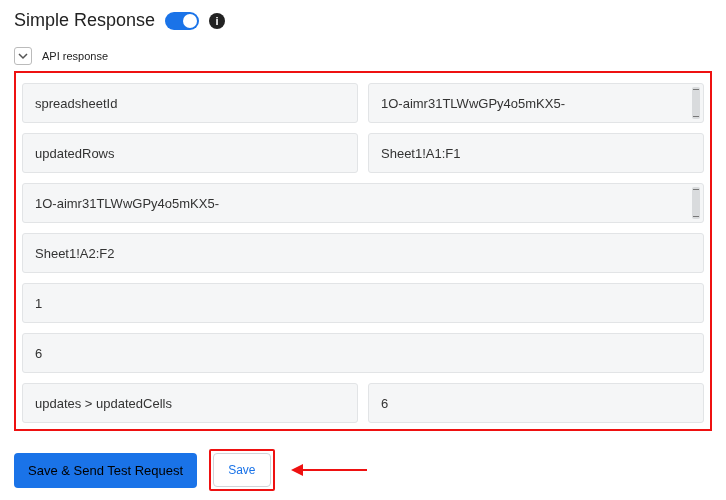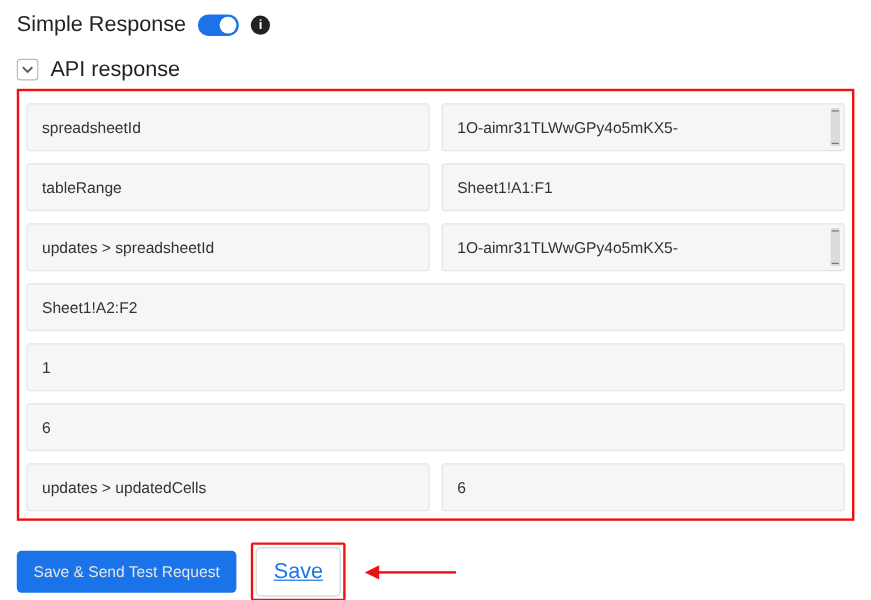--- a/index.html
+++ b/index.html
@@ -35,21 +35,21 @@
     font-size: 11px; cursor: default;
   }
   .collapse-row {
     display: flex; align-items: center; gap: 10px; margin-bottom: 6px;
   }
   .chev {
     width: 18px; height: 18px; border: 1px solid #bbb; border-radius: 3px;
     display: flex; align-items: center; justify-content: center;
     cursor: pointer; font-size: 11px; color: #555;
   }
-  .section-title { font-size: 18px; }
+  .section-title { font-size: 11px; }
   .api-box {
     border: 2px solid #e11; padding: 0 6px 6px 6px;
   }
   .row {
     display: flex; gap: 10px; margin-top: 10px; align-items: center;
   }
   .key, .val {
     flex: 1 1 50%;
     background: #f5f6f7;
     border: 1px solid #e2e4e6;
@@ -67,28 +67,28 @@
     background:
       linear-gradient(#777,#777) center 2px/6px 1px no-repeat,
       linear-gradient(#777,#777) center calc(100% - 2px)/6px 1px no-repeat,
       #d9dbdd;
     border-radius: 2px;
   }
   .buttons {
     display: flex; align-items: center; gap: 12px; margin-top: 18px;
   }
   .btn-primary {
-    background: #1a73e8; color: #e5e5e5; border: none;
+    background: #1a73e8; color: #000000; border: none;
     padding: 10px 14px; border-radius: 4px; font-size: 13px;
     cursor: pointer; font-weight: 500;
   }
   .btn-secondary {
     background: #fff; color: #1a73e8; border: 1px solid #d0d4d9;
-    padding: 9px 14px; border-radius: 4px; font-size: 18px;
-    cursor: pointer; font-weight: 500; text-decoration: underline;
+    padding: 9px 14px; border-radius: 4px; font-size: 12px;
+    cursor: pointer; font-weight: 500;
   }
   .highlight-box {
     border: 2px solid #e11; padding: 2px; border-radius: 2px;
     display: inline-flex;
   }
   .arrow {
     width: 80px; height: 20px; position: relative; flex: 0 0 auto;
   }
   .arrow-line {
     position: absolute; left: 14px; right: 0; top: 50%;
@@ -122,25 +122,24 @@
   <span class="section-title">API response</span>
 </div>
 
 <div class="api-box">
   <div id="rows-container">
       <div class="row">
         <div class="key">spreadsheetId</div>
         <div class="val scrollish">1O-aimr31TLWwGPy4o5mKX5-</div>
       </div>
       <div class="row">
-        <div class="key">tableRange</div>
+        <div class="key">updatedRows</div>
         <div class="val">Sheet1!A1:F1</div>
       </div>
       <div class="row">
-        <div class="key">updates &gt; spreadsheetId</div>
         <div class="val scrollish">1O-aimr31TLWwGPy4o5mKX5-</div>
       </div>
       <div class="row">
         <div class="val">Sheet1!A2:F2</div>
       </div>
       <div class="row">
         <div class="val">1</div>
       </div>
       <div class="row">
         <div class="val">6</div>

